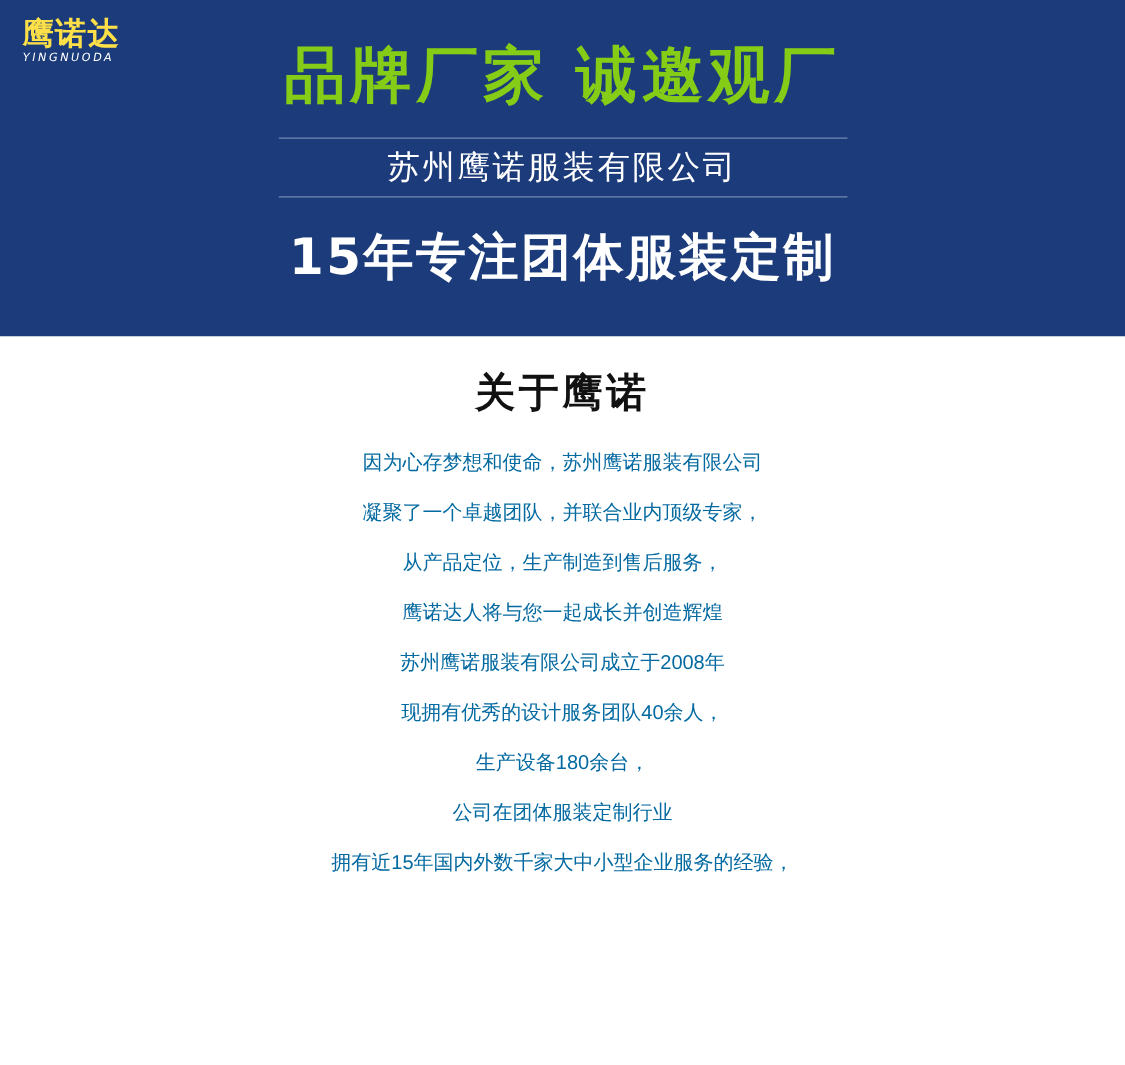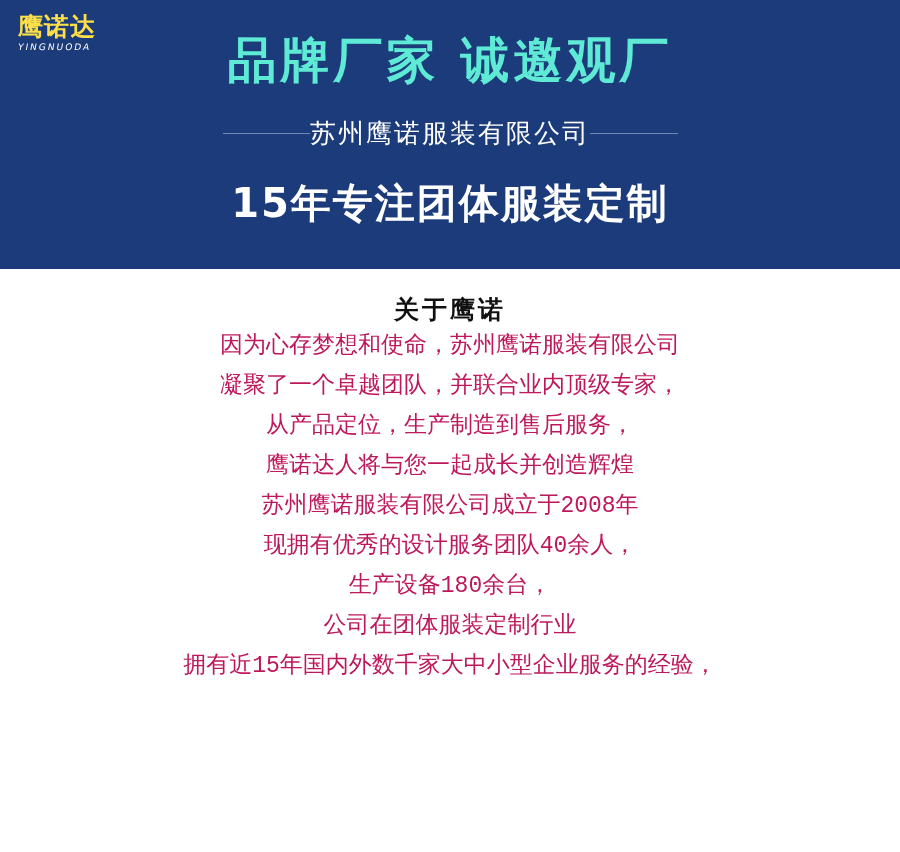--- a/index.html
+++ b/index.html
@@ -63,33 +63,33 @@
     width: 900px;
     height: 269px;
     display: flex;
     flex-direction: column;
     align-items: center;
     justify-content: flex-start;
     padding-top: 34px;
     box-sizing: border-box;
   }
   .banner-title {
-    color: #5eead4;
+    color: #84cc16;
     font-size: 49px;
     font-weight: bold;
     letter-spacing: 4px;
     line-height: 1.1;
     white-space: nowrap;
     font-family: "DejaVu Sans", "Liberation Sans", sans-serif;
   }
   .rule-wrap {
     width: 455px;
     margin-top: 22px;
     display: flex;
-    flex-direction: row;
+    flex-direction: column;
     align-items: center;
   }
   .rule {
     width: 100%;
     height: 1px;
     background: #8fa3c8;
     opacity: 0.75;
   }
   .banner-sub {
     color: #ffffff;
@@ -114,34 +114,35 @@
   .content {
     width: 900px;
     padding-top: 24px;
     box-sizing: border-box;
     display: flex;
     flex-direction: column;
     align-items: center;
     background: #ffffff;
   }
   .section-title {
-    font-size: 25px;
+    font-size: 32px;
     font-weight: bold;
     color: #111111;
     letter-spacing: 3px;
+    margin-bottom: 14px;
     font-family: "DejaVu Sans", "Liberation Sans", sans-serif;
   }
   .paragraph {
     width: 900px;
     text-align: center;
-    color: #be185d;
-    font-size: 23px;
+    color: #0369a1;
+    font-size: 16px;
     line-height: 40px;
     letter-spacing: 0px;
-    font-family: Liberation Mono, monospace;
+    font-family: Liberation Sans, sans-serif;
   }
   .paragraph .line {
     display: block;
     white-space: nowrap;
   }
 </style>
 </head>
 <body>
 
 <div class="page">

